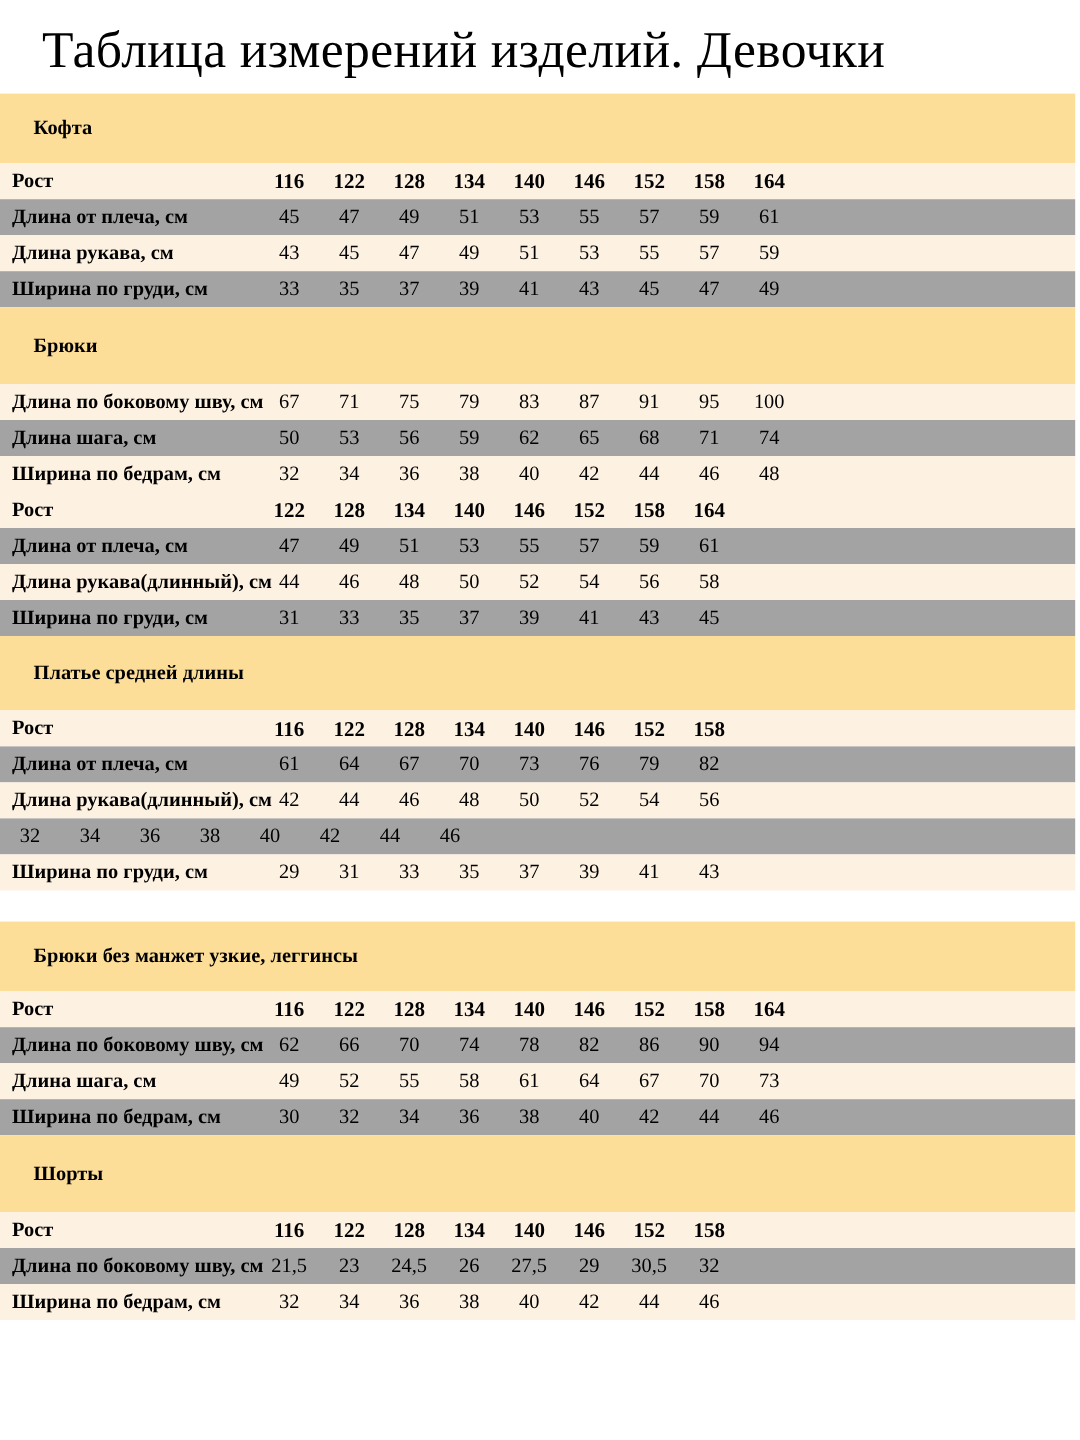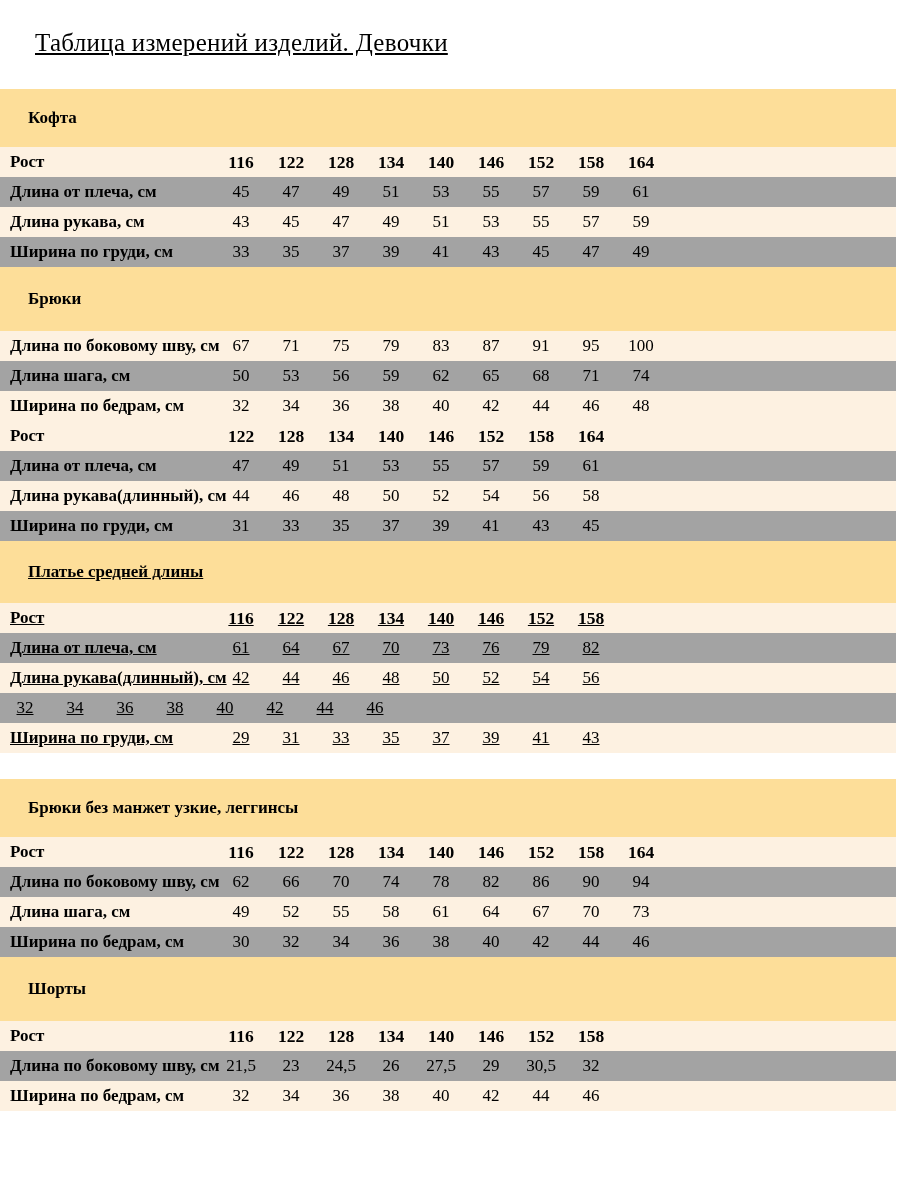--- a/index.html
+++ b/index.html
@@ -8,27 +8,26 @@
     background: #ffffff;
   }
   body {
     width: 900px;
     height: 1200px;
     overflow: hidden;
     font-family: "Liberation Serif", "DejaVu Serif", serif;
     color: #000000;
   }
   .page-title {
-    font-size: 25px;
+    font-size: 43px;
     font-weight: 400;
     line-height: 38px;
-    margin: 24px 0 27px 35px;
+    margin: 24px 0 16px 35px;
     letter-spacing: 0.3px;
     white-space: nowrap;
-    text-decoration: underline;
   }
   .measurement-table {
     width: 896px;
   }
   .section { width: 896px; }
   .section-header {
     width: 896px;
     box-sizing: border-box;
     background: #fdde99;
     display: flex;
@@ -39,21 +38,21 @@
     height: 60px;
     text-align: center;
   }
   
   .section:nth-of-type(1) .section-header { height: 58px; }
   .section:nth-of-type(2) .section-header { height: 64px; }
   .section:nth-of-type(3) .section-header { height: 64px; }
   .section:nth-of-type(4) .section-header { height: 62px; }
   .section:nth-of-type(5) .section-header { height: 58px; }
   .section:nth-of-type(6) .section-header { height: 64px; }
-  .section.gap-after { margin-bottom: 26px; text-decoration: underline; }
+  .section.gap-after { margin-bottom: 26px; }
   .row {
     width: 896px;
     box-sizing: border-box;
     height: 30px;
     display: flex;
     align-items: center;
     font-size: 17px;
     background: #a3a3a3;
   }
   .row.stripe { background: #fdf1e1; }

